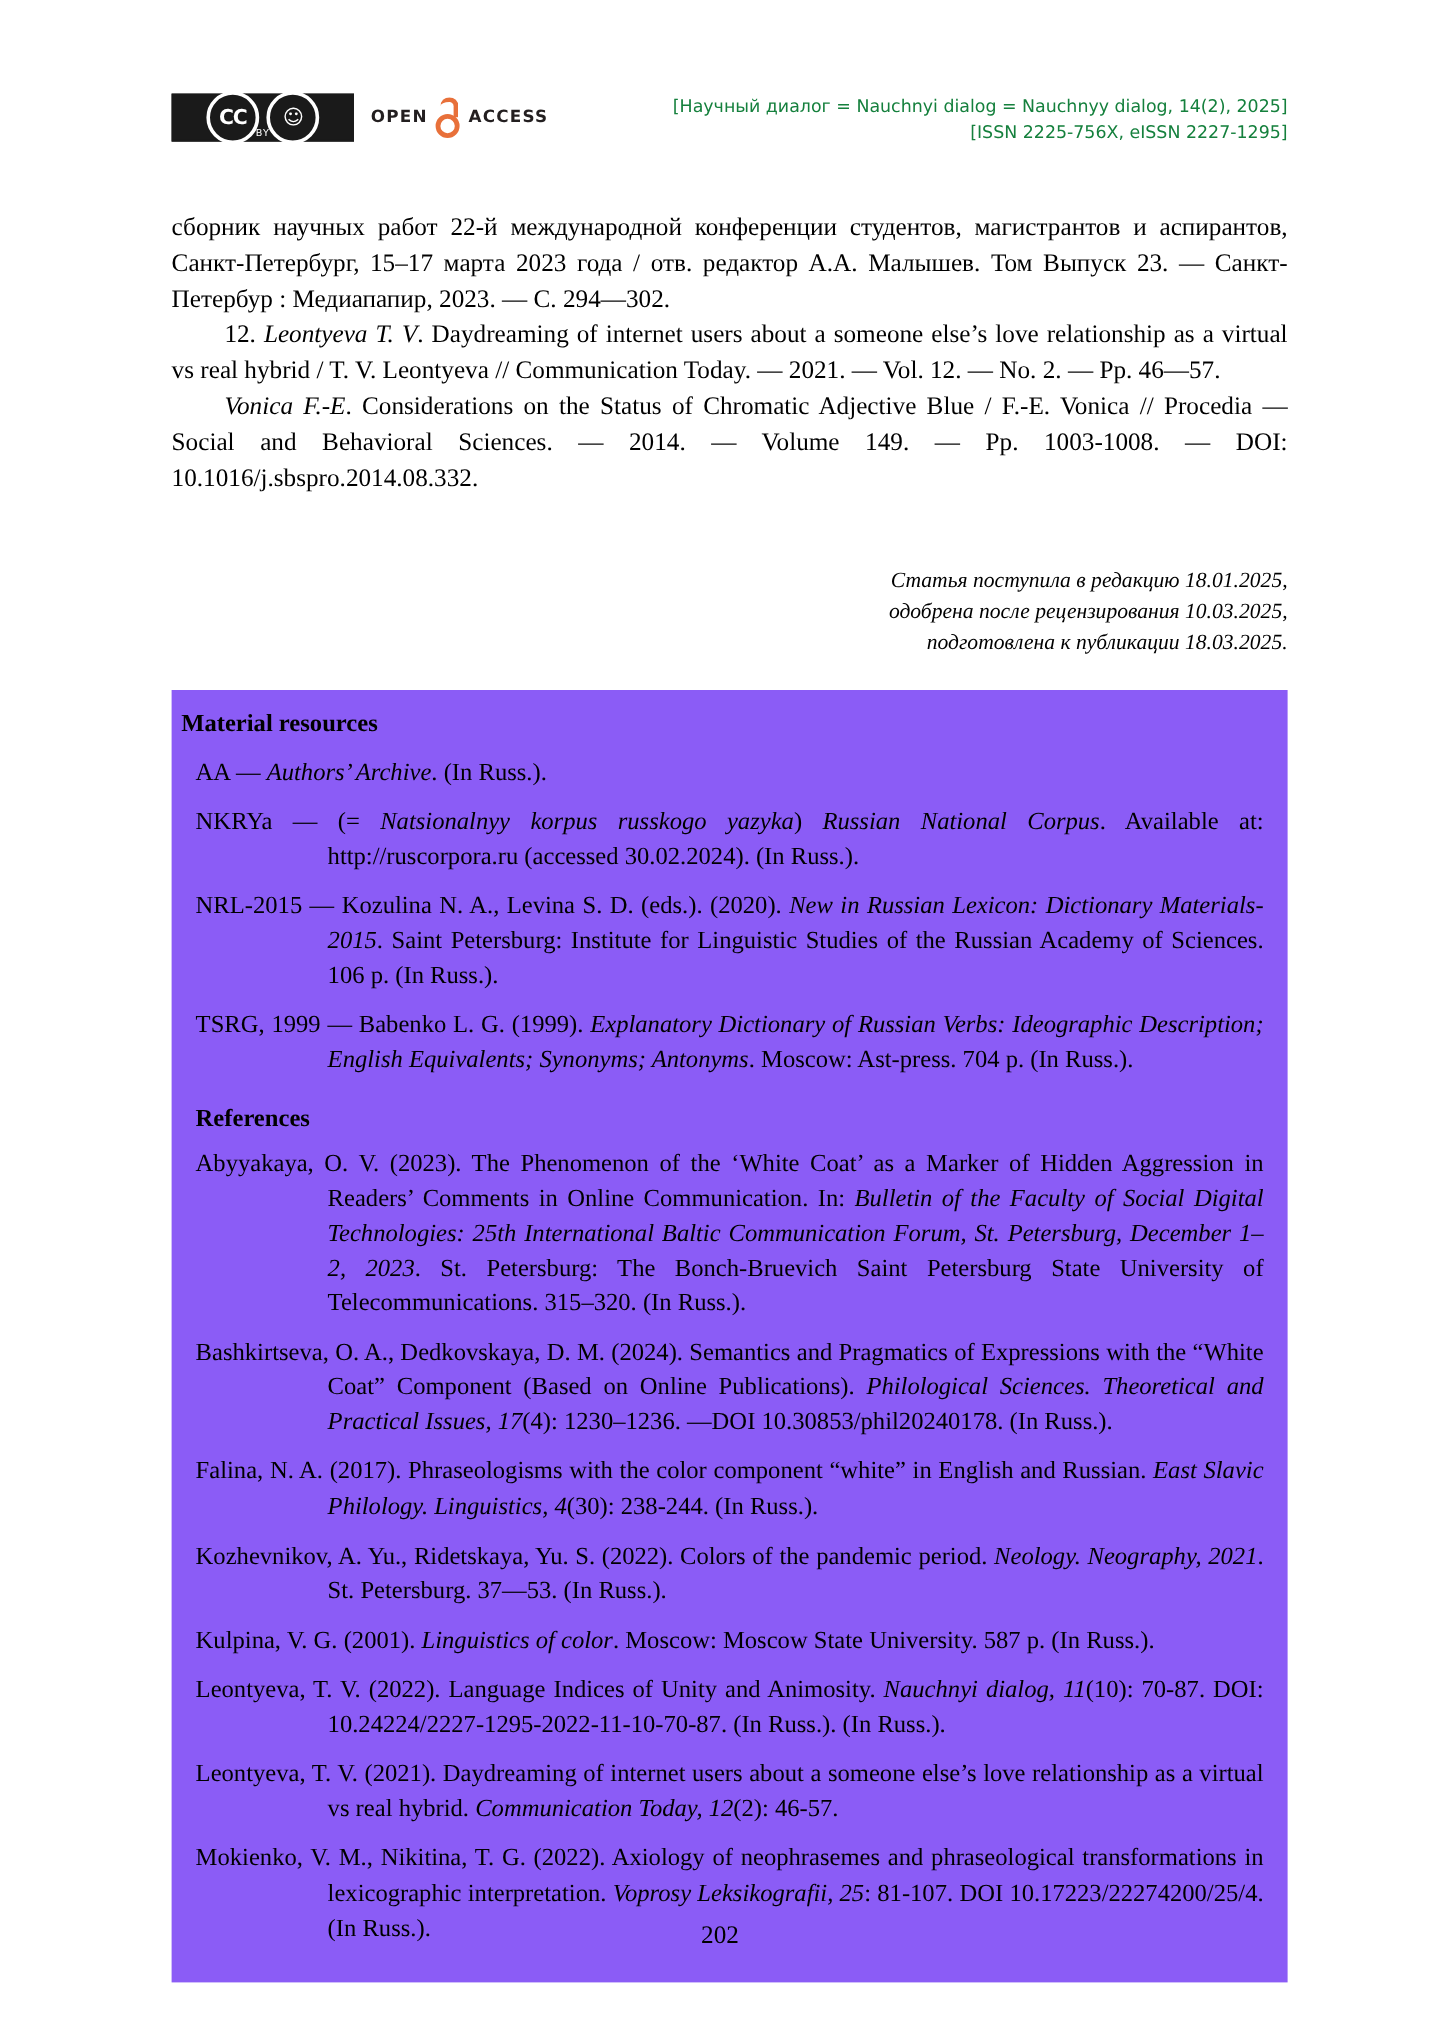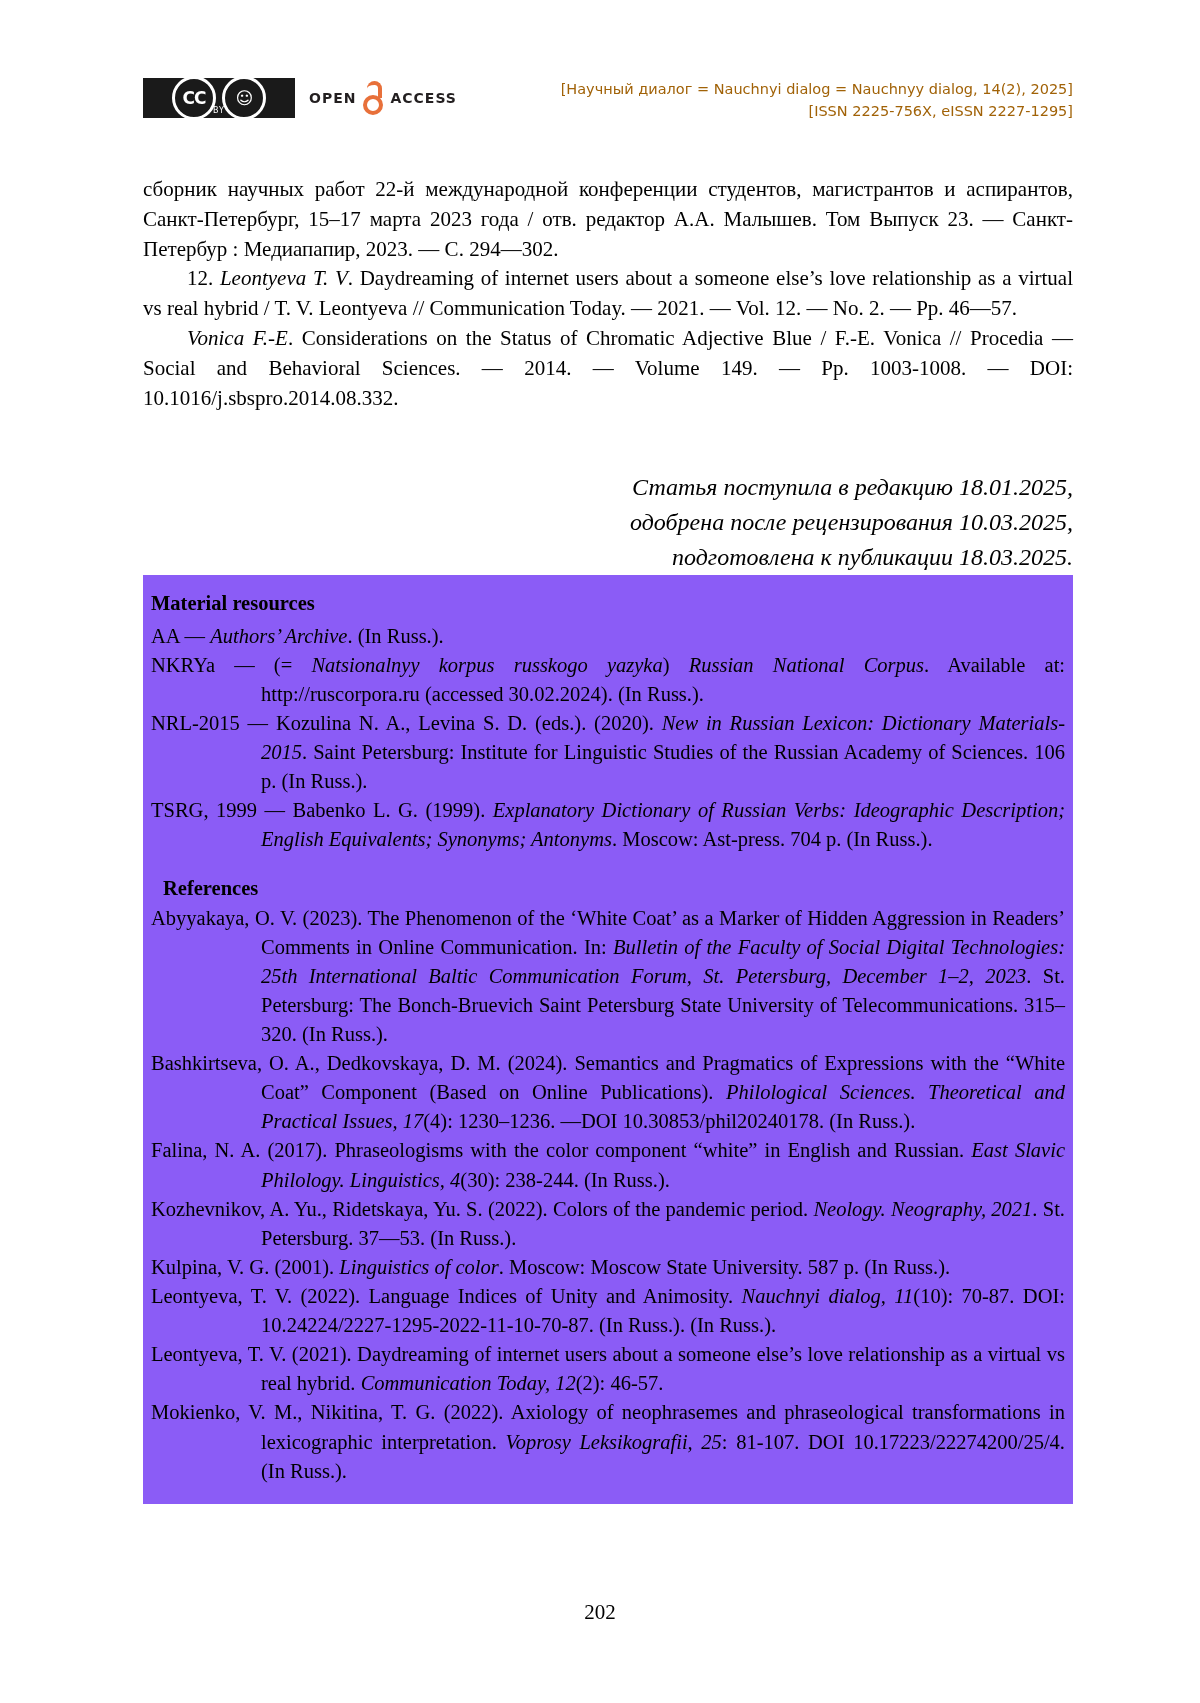--- a/index.html
+++ b/index.html
@@ -111,21 +111,21 @@
     border-bottom: none;
     border-radius: 9px 9px 0 0;
     box-sizing: border-box;
     border-left: none;
   }
   .journal-meta {
     text-align: right;
     font-family: "DejaVu Sans", sans-serif;
     font-size: 14.5px;
     line-height: 1.55;
-    color: #a16207;
+    color: #15803d;
   }
 
   
   .body-text {
     position: absolute;
     left: 143px;
     top: 175px;
     width: 930px;
     font-size: 21px;
     line-height: 1.42;
@@ -140,21 +140,21 @@
   i, em { font-style: italic; }
 
   
   .received {
     position: absolute;
     left: 143px;
     top: 470px;
     width: 930px;
     text-align: right;
     font-style: italic;
-    font-size: 24px;
+    font-size: 18px;
     line-height: 1.45;
   }
 
   
   .pink-panel {
     position: absolute;
     left: 143px;
     top: 575px;
     width: 930px;
     background: #8b5cf6;
@@ -167,21 +167,21 @@
   .sec-title {
     font-weight: bold;
     font-size: 20.5px;
     margin: 0 0 4px 0;
     line-height: 1.4;
   }
   .ref-entry {
     font-size: 20.5px;
     line-height: 1.42;
     text-align: justify;
-    margin: 0;
+    margin: 12px;
     padding-left: 110px;
     text-indent: -110px;
   }
   .refs-title {
     font-weight: bold;
     font-size: 20.5px;
     margin: 22px 0 4px 12px;
   }
 
   

